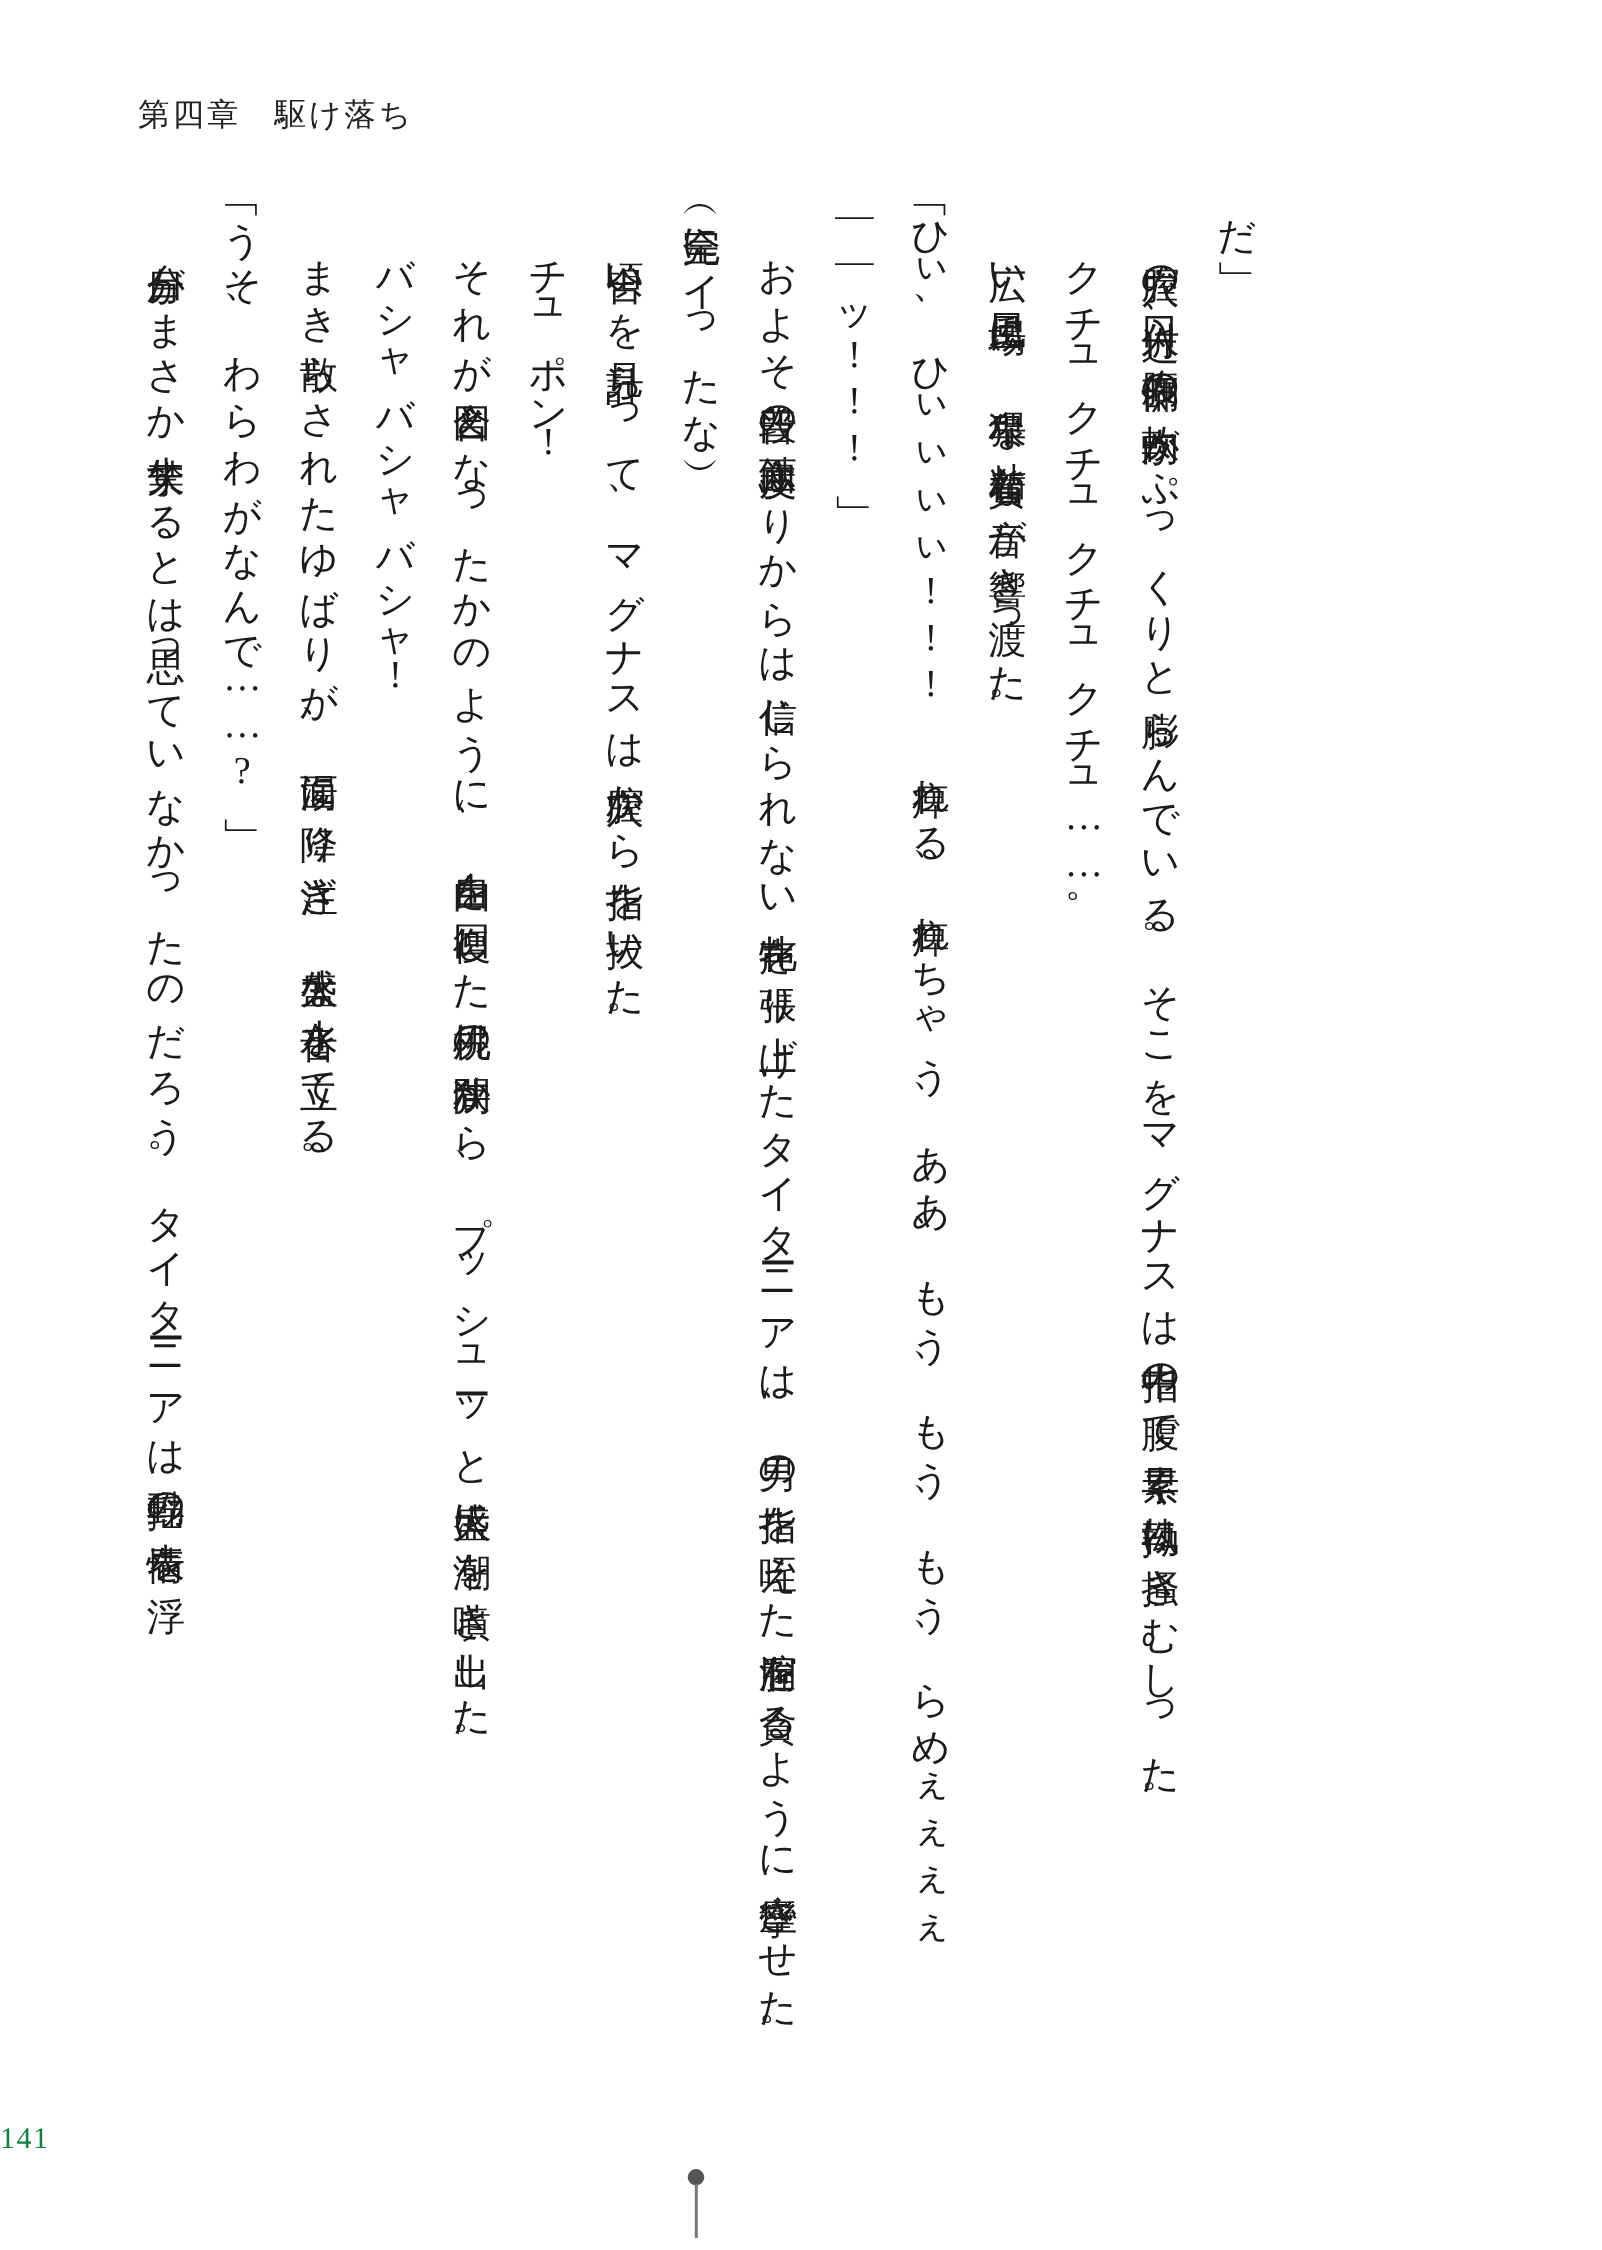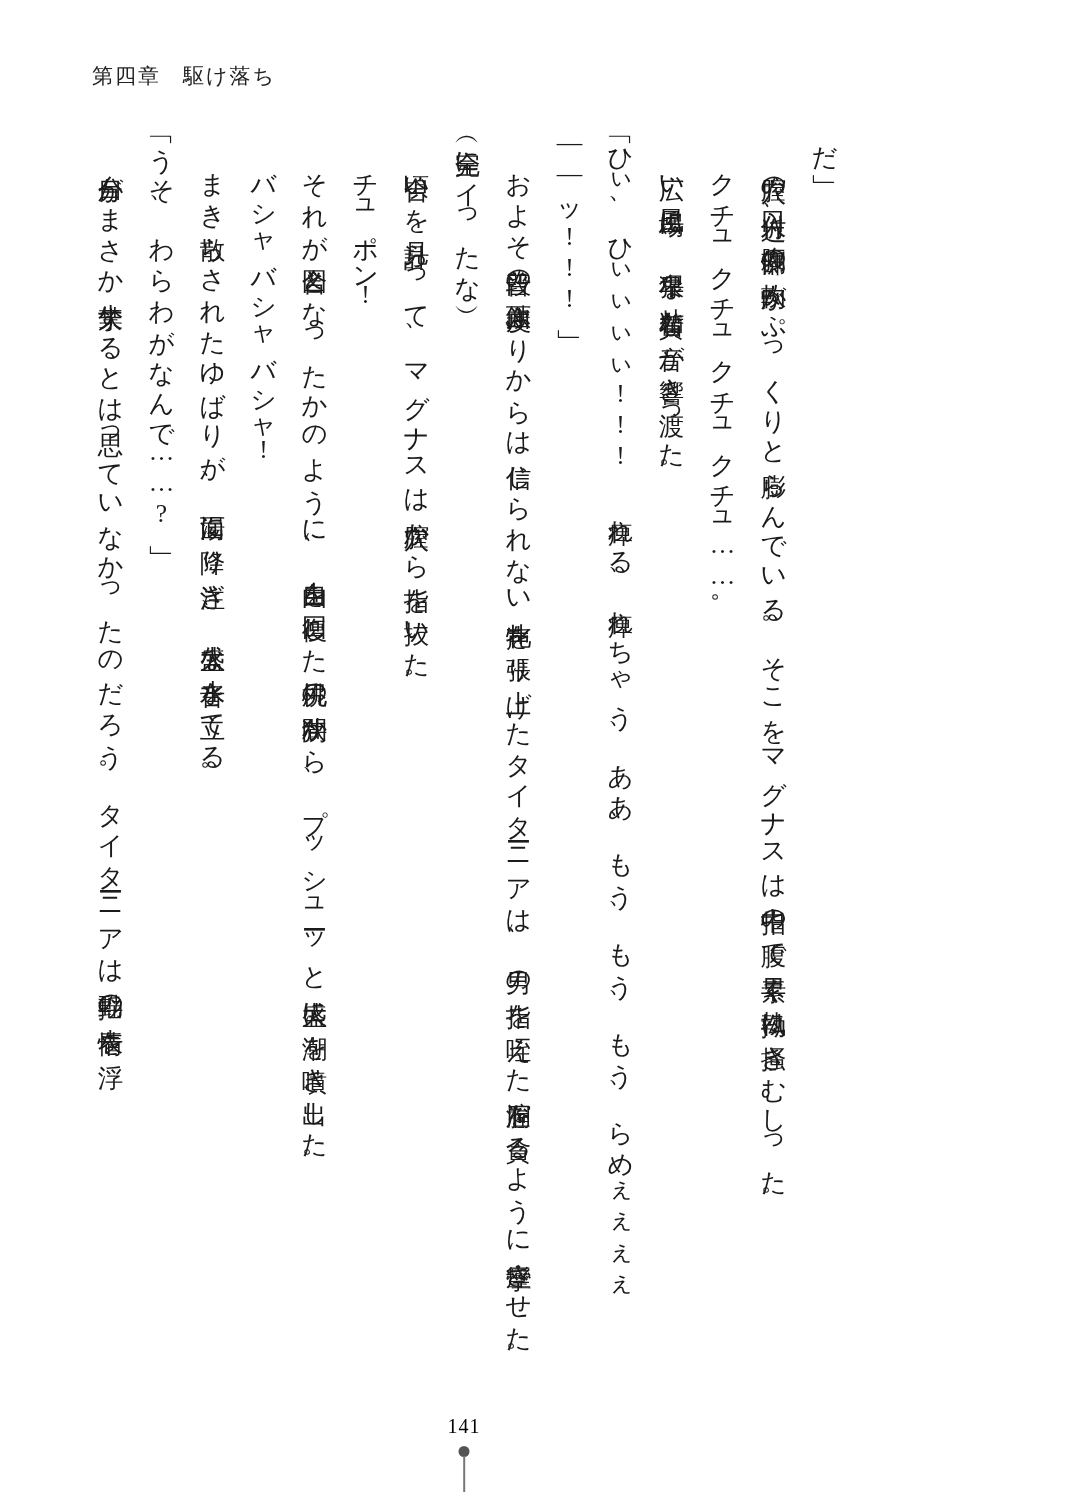--- a/index.html
+++ b/index.html
@@ -53,23 +53,23 @@
     padding: 0;
     text-indent: 0;
   }
 
   
   .folio {
     position: absolute;
     left: 0;
     right: 0;
     bottom: 62px;
-    text-align: center;
+    text-align: left;
     font-size: 20px;
-    color: #000000;
+    color: #15803d;
     letter-spacing: 1px;
   }
 
   
   .mark {
     position: absolute;
     left: 50%;
     bottom: 8px;
     transform: translateX(-50%);
     width: 12px;

